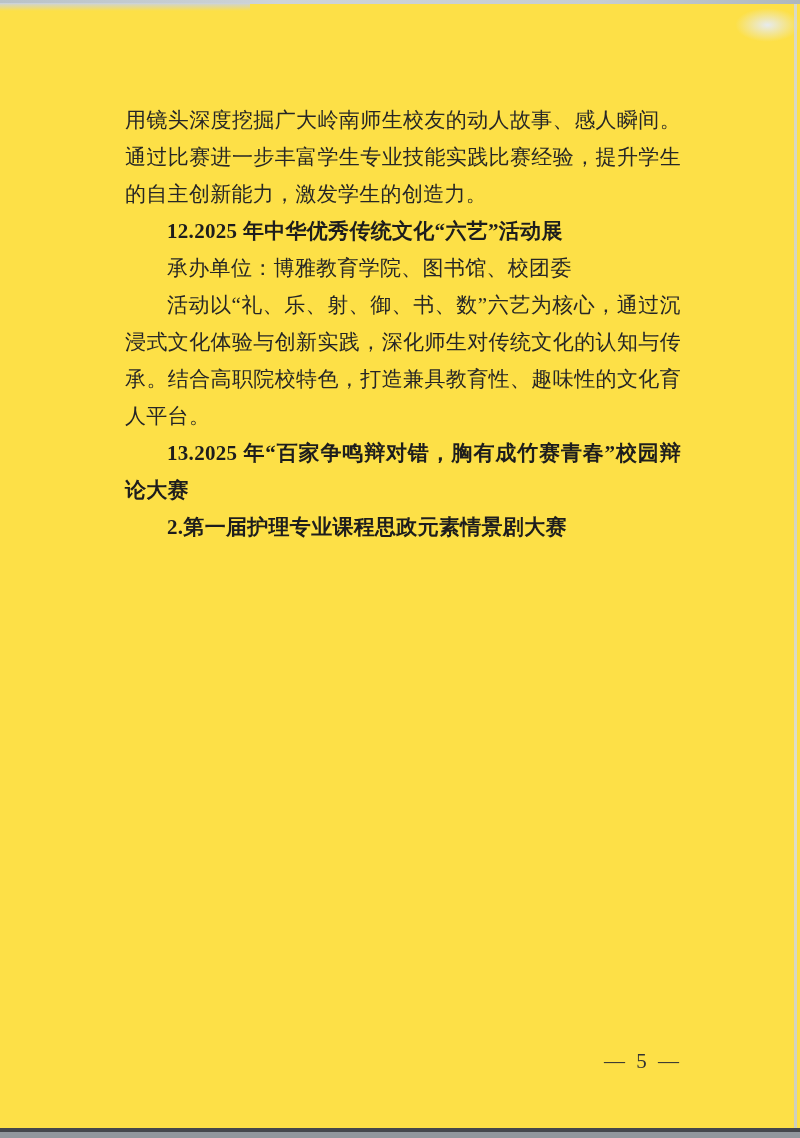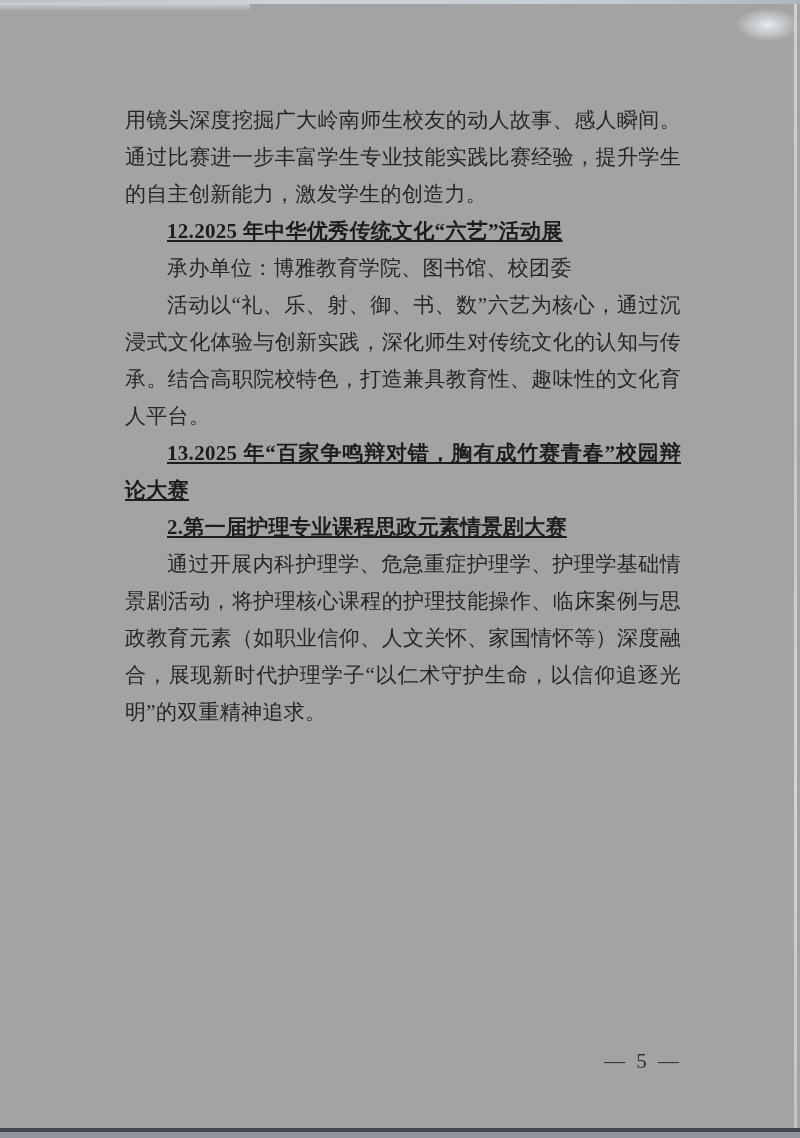--- a/index.html
+++ b/index.html
@@ -4,21 +4,21 @@
 <style>
   html, body {
     margin: 0;
     padding: 0;
     background: #ffffff;
   }
   .page {
     position: relative;
     width: 800px;
     height: 1138px;
-    background: #a3a3a3;
+    background: #fde047;
     overflow: hidden;
     font-family: "Liberation Serif", "DejaVu Serif", serif;
   }
   
   .scan-edge-top {
     position: absolute;
     left: 0; top: 0;
     width: 800px; height: 4px;
     background: linear-gradient(to right, #b9c2c8 0%, #ced4d8 35%, #c6cdd2 75%, #aeb7bd 100%);
   }
@@ -68,21 +68,20 @@
   .content p {
     margin: 0;
     text-indent: 2em;
   }
   .content p.no-indent {
     text-indent: 0;
   }
   .content p.heading {
     font-weight: 700;
     color: #1d1d1d;
-    text-decoration: underline;
   }
   .page-number {
     position: absolute;
     top: 1049px;
     right: 118px;
     font-size: 21px;
     color: #333333;
     letter-spacing: 3px;
     white-space: nowrap;
   }
@@ -97,21 +96,20 @@
   <div class="scan-smudge-top-right"></div>
   <div class="scan-edge-right"></div>
 
   <div class="content">
     <p class="no-indent">用镜头深度挖掘广大岭南师生校友的动人故事、感人瞬间。通过比赛进一步丰富学生专业技能实践比赛经验，提升学生的自主创新能力，激发学生的创造力。</p>
     <p class="heading">12.2025 年中华优秀传统文化“六艺”活动展</p>
     <p>承办单位：博雅教育学院、图书馆、校团委</p>
     <p>活动以“礼、乐、射、御、书、数”六艺为核心，通过沉浸式文化体验与创新实践，深化师生对传统文化的认知与传承。结合高职院校特色，打造兼具教育性、趣味性的文化育人平台。</p>
     <p class="heading">13.2025 年“百家争鸣辩对错，胸有成竹赛青春”校园辩论大赛</p>
     <p class="heading">2.第一届护理专业课程思政元素情景剧大赛</p>
-    <p>通过开展内科护理学、危急重症护理学、护理学基础情景剧活动，将护理核心课程的护理技能操作、临床案例与思政教育元素（如职业信仰、人文关怀、家国情怀等）深度融合，展现新时代护理学子“以仁术守护生命，以信仰追逐光明”的双重精神追求。</p>
   </div>
 
   <div class="page-number">— 5 —</div>
 
   <div class="scan-edge-bottom-dark"></div>
   <div class="scan-edge-bottom-light"></div>
 
 </div>
 
 </body></html>

